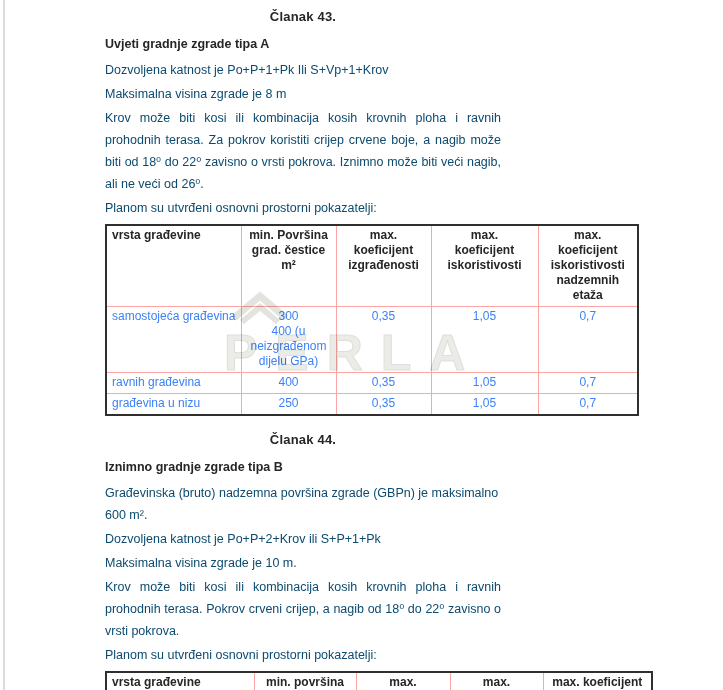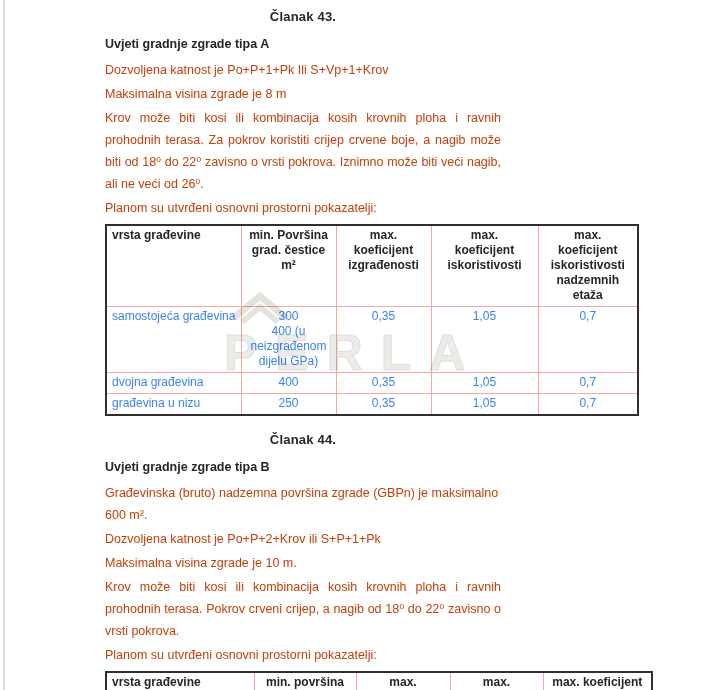--- a/index.html
+++ b/index.html
@@ -36,21 +36,21 @@
     font-size: 12.5px;
     font-weight: bold;
     line-height: 16px;
     margin-bottom: 7px;
     color: #262626;
   }
   .para {
     font-size: 12.5px;
     line-height: 22px;
     margin-bottom: 2px;
-    color: #c2410c;
+    color: #0c4a6e;
     max-width: 545px;
   }
   .para.justify { text-align: justify; }
   table {
     border-collapse: collapse;
     table-layout: fixed;
     margin-top: 5px;
     background: transparent;
     position: relative;
     z-index: 1;
@@ -138,40 +138,40 @@
           <td class="c-first">samostojeća građevina</td>
           <td>300
 400 (u
 neizgrađenom
 dijelu GPa)</td>
           <td>0,35</td>
           <td>1,05</td>
           <td>0,7</td>
         </tr>
         <tr>
-          <td class="c-first">dvojna građevina</td>
+          <td class="c-first">ravnih građevina</td>
           <td>400</td>
           <td>0,35</td>
           <td>1,05</td>
           <td>0,7</td>
         </tr>
         <tr>
           <td class="c-first">građevina u nizu</td>
           <td>250</td>
           <td>0,35</td>
           <td>1,05</td>
           <td>0,7</td>
         </tr>
       </tbody>
     </table>
   </section>
 
   <section>
     <div class="article-title">Članak 44.</div>
-    <div class="article-subtitle">Uvjeti gradnje zgrade tipa B</div>
+    <div class="article-subtitle">Iznimno gradnje zgrade tipa B</div>
     <p class="para">Građevinska (bruto) nadzemna površina zgrade (GBPn) je maksimalno 600 m².</p>
     <p class="para">Dozvoljena katnost je Po+P+2+Krov ili S+P+1+Pk</p>
     <p class="para">Maksimalna visina zgrade je 10 m.</p>
     <p class="para justify">Krov može biti kosi ili kombinacija kosih krovnih ploha i ravnih prohodnih terasa. Pokrov crveni crijep, a nagib od 18⁰ do 22⁰ zavisno o vrsti pokrova.</p>
     <p class="para">Planom su utvrđeni osnovni prostorni pokazatelji:</p>
 
     <table class="table-b">
       <colgroup>
         <col style="width:148px">
           <col style="width:102px">

